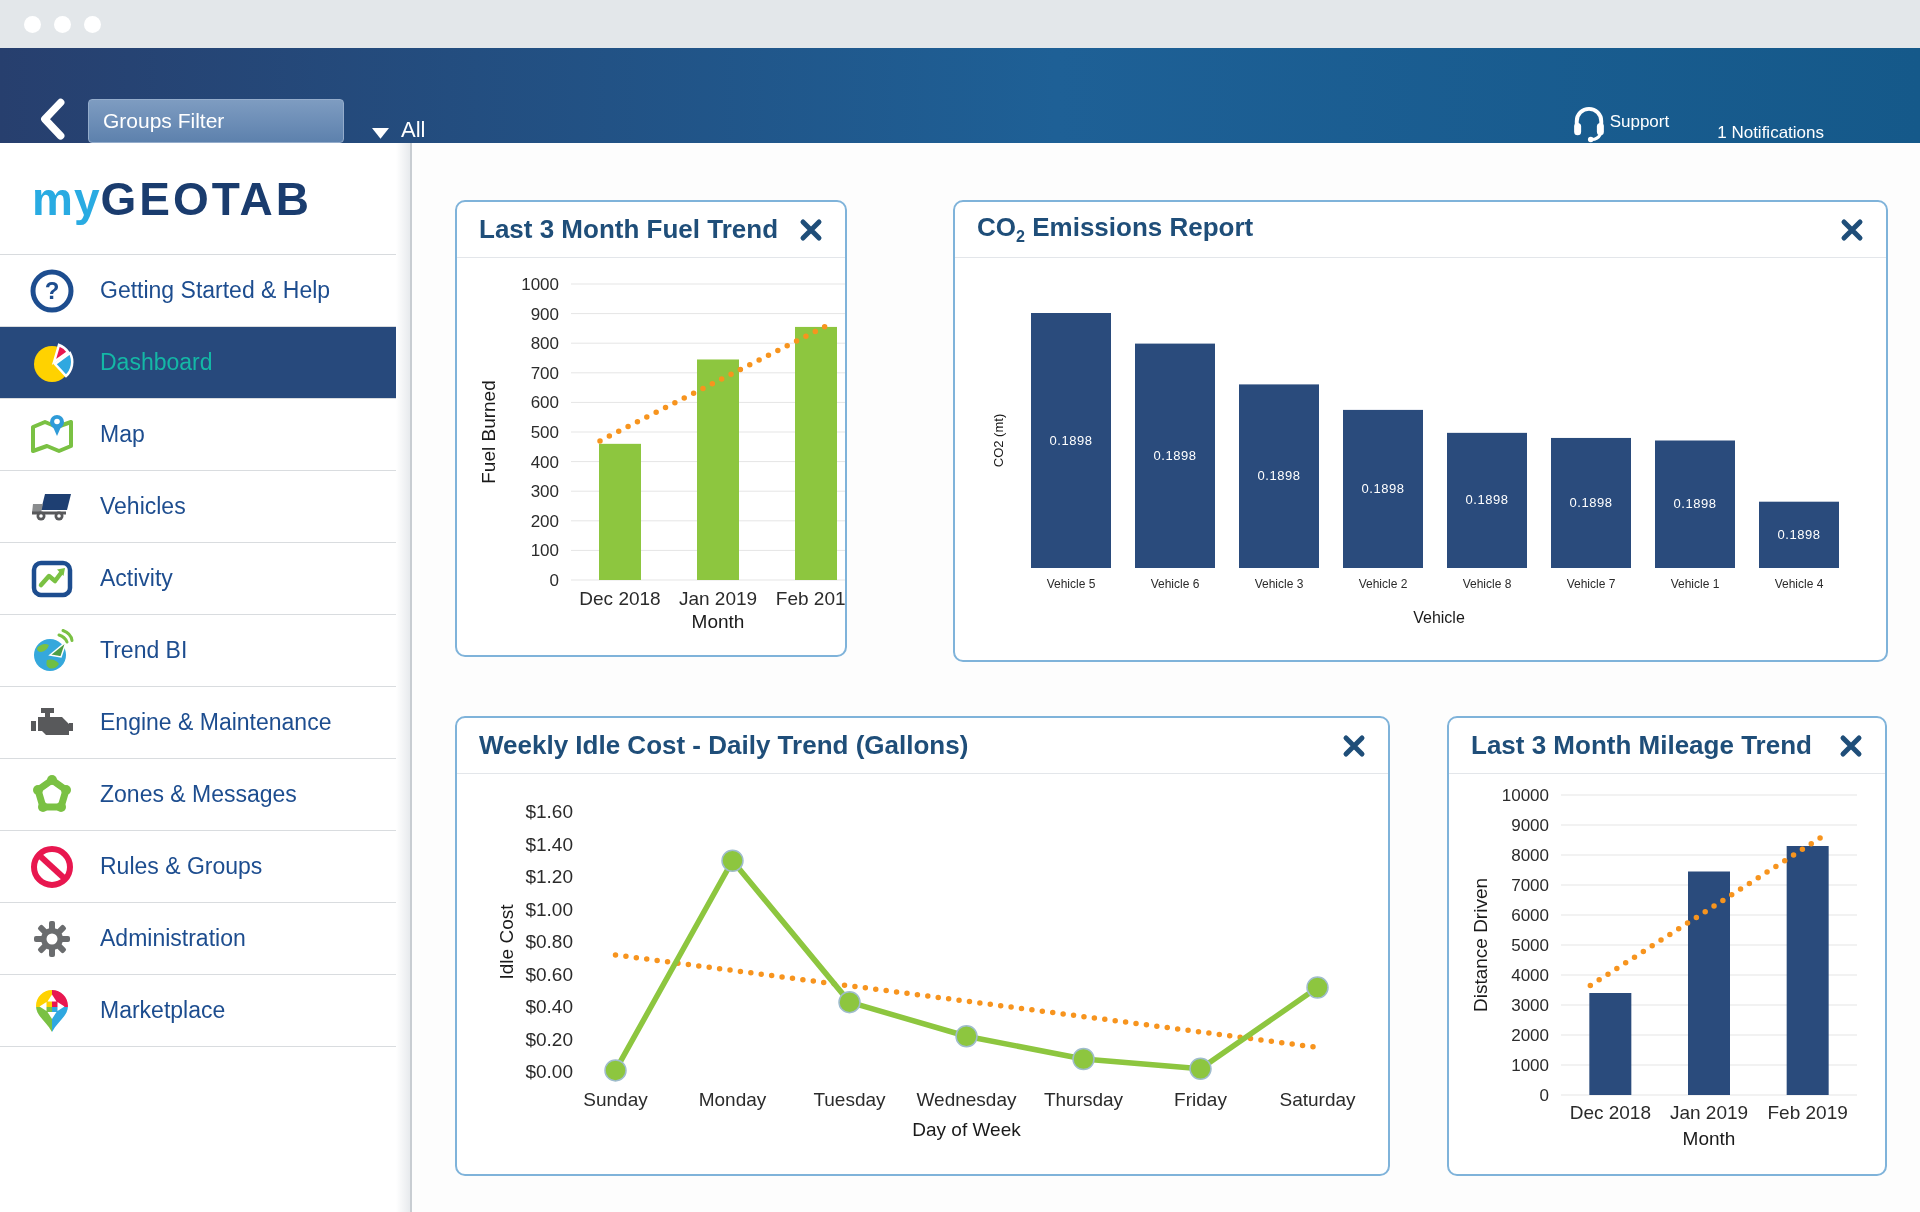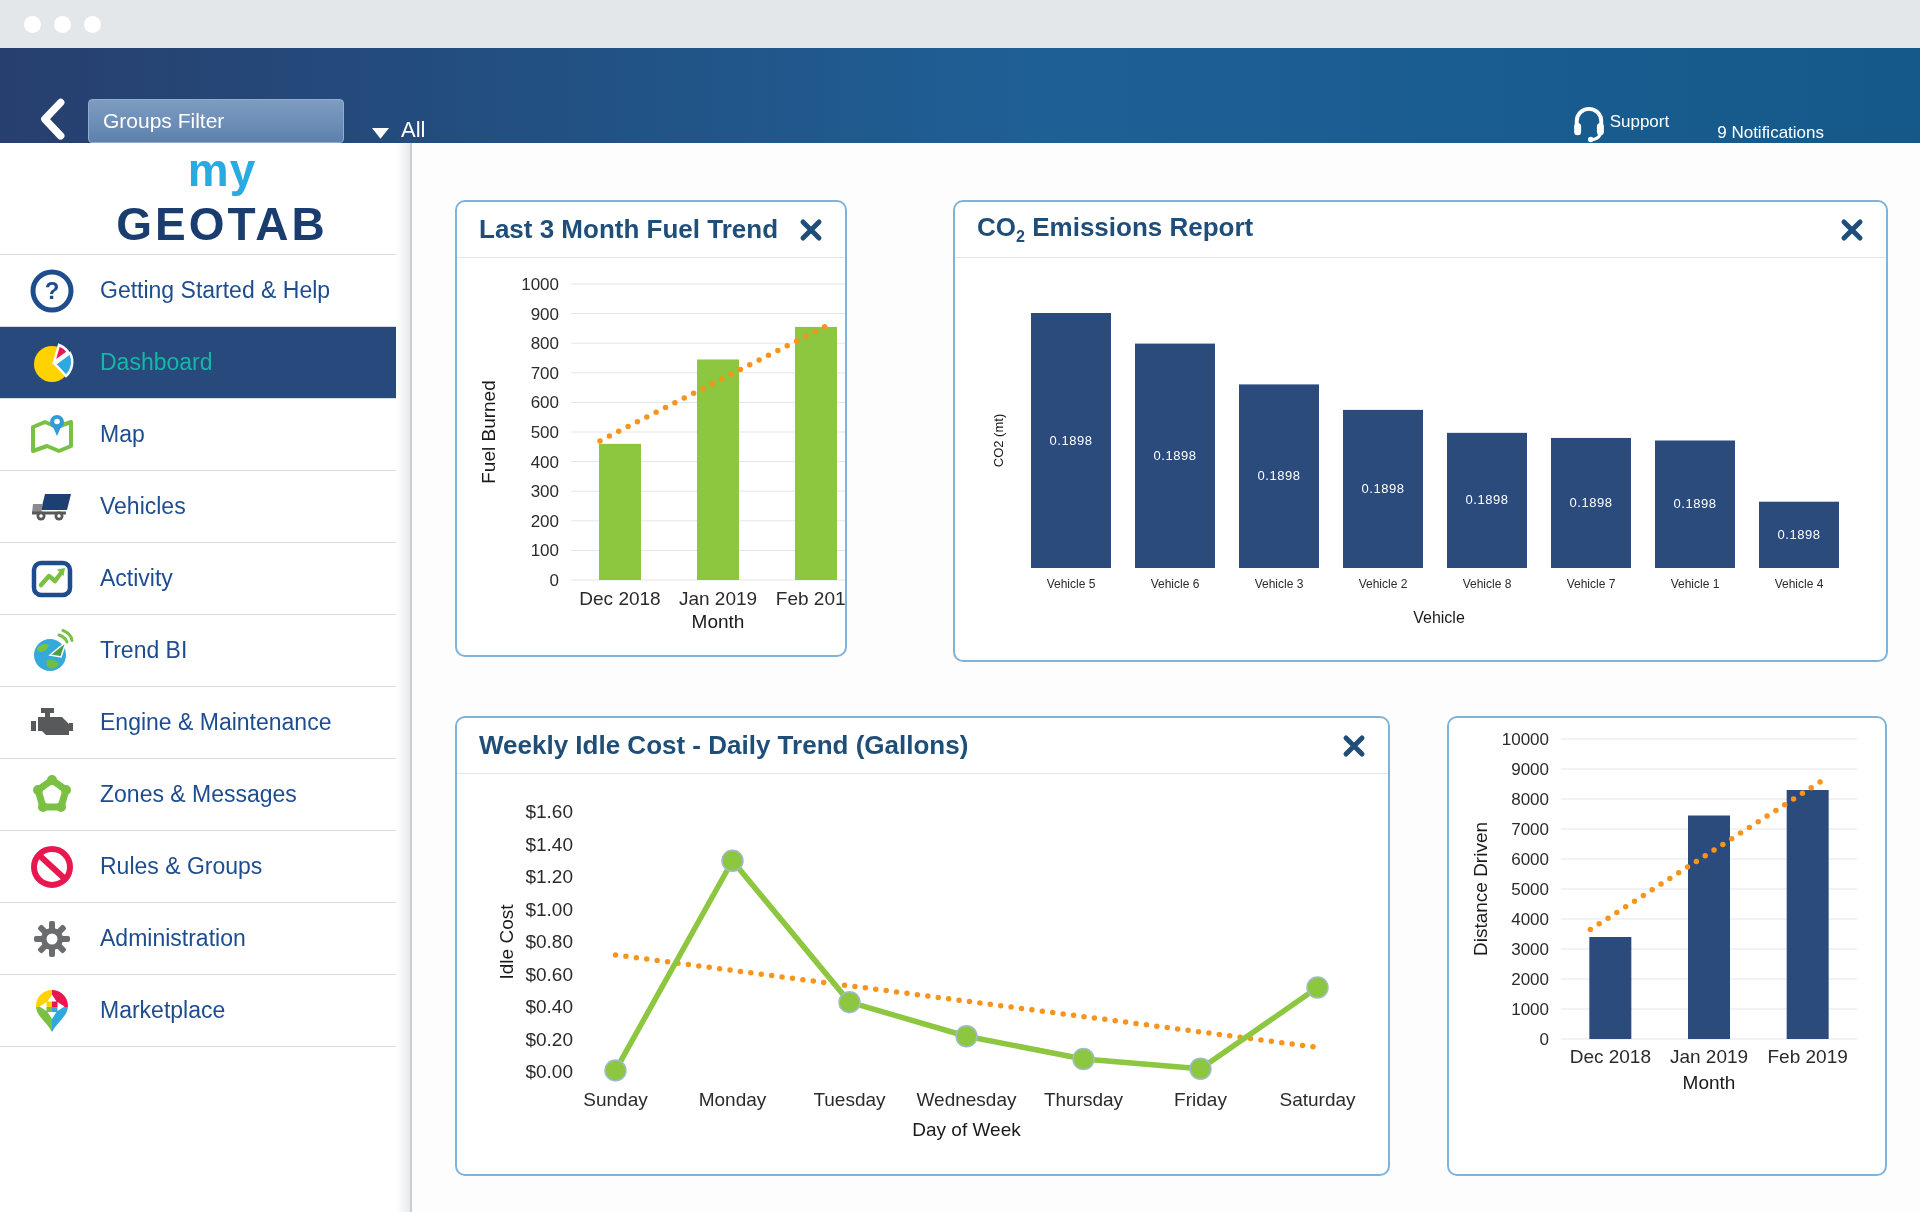--- a/index.html
+++ b/index.html
@@ -25,21 +25,21 @@
   .support-group { margin-right:48px; }
   .notif-group { margin-right:62px; }
   .hdr-icon { width:42px; height:42px; flex:none; }
 
   
   .main { display:flex; height:1069px; }
   .sidebar { width:412px; position:relative; background:#fff; flex:none; }
   .sidebar::after { content:""; position:absolute; top:0; bottom:0; right:0; width:14px;
     background:linear-gradient(90deg,#ffffff,#e7eaed); border-right:2px solid #c8cdd2; }
   .logo { height:112px; border-bottom:1px solid #d8dbde; display:flex; align-items:center;
-    padding-left:32px; font-size:46px; font-weight:bold; letter-spacing:1px;flex-direction:column; }
+    padding-left:32px; font-size:46px; font-weight:bold; letter-spacing:1px; }
   .logo-my { color:var(--logo-blue); }
   .logo-geotab { color:var(--logo-navy); letter-spacing:3px; }
   .nav-item { height:72px; display:flex; align-items:center; gap:24px; padding-left:28px;
     border-bottom:1px solid #d9dcdf; color:var(--nav-text); font-size:23px; cursor:pointer; }
   .nav-item.active { background:var(--active-nav-bg); color:#14b8a6; }
   .icon-wrap { width:48px; height:48px; flex:none; }
   .icon-wrap svg { width:48px; height:48px; display:block; }
 
   .content { flex:1; position:relative; background:#fdfdfd; }
 
@@ -90,21 +90,21 @@
       <path d="M10 28 v-5 a14 14 0 0 1 28 0 v5" fill="none" stroke="#fff" stroke-width="4.5" stroke-linecap="round"></path>
       <rect x="7" y="25" width="8" height="14" rx="4" fill="#fff"></rect>
       <rect x="33" y="25" width="8" height="14" rx="4" fill="#fff"></rect>
       <path d="M37 38 q-3 6 -10 6" fill="none" stroke="#fff" stroke-width="3.5" stroke-linecap="round"></path>
       <circle cx="26" cy="44" r="3.2" fill="#fff"></circle>
     </svg>
     <span>Support</span>
   </div>
 
   <div class="hdr-group notif-group">
-    <span>9 Notifications</span>
+    <span>1 Notifications</span>
   </div>
 
 </div>
 
 <div class="main">
   <aside class="sidebar">
     <div class="logo">
       <span class="logo-my">my</span>
         <span class="logo-geotab">GEOTAB</span>
     </div>
@@ -371,20 +371,28 @@
           <circle cx="275.5" cy="86.75" r="10.5" fill="#8DC63F" stroke="#9fbccd" stroke-width="1.5"></circle>
           <circle cx="392.5" cy="228.125" r="10.5" fill="#8DC63F" stroke="#9fbccd" stroke-width="1.5"></circle>
           <circle cx="509.5" cy="262.25" r="10.5" fill="#8DC63F" stroke="#9fbccd" stroke-width="1.5"></circle>
           <circle cx="626.5" cy="285" r="10.5" fill="#8DC63F" stroke="#9fbccd" stroke-width="1.5"></circle>
           <circle cx="743.5" cy="294.75" r="10.5" fill="#8DC63F" stroke="#9fbccd" stroke-width="1.5"></circle>
           <circle cx="860.5" cy="213.5" r="10.5" fill="#8DC63F" stroke="#9fbccd" stroke-width="1.5"></circle>
         </svg>
     </div>
 
     <div class="card" id="card-mileage">
+      <div class="card-head">
+        <h2 class="card-title">Last 3 Month Mileage Trend</h2>
+        <div class="close-btn">
+          <svg viewBox="0 0 24 24">
+            <path d="M4 4 L20 20 M20 4 L4 20" stroke="#1F4E79" stroke-width="5" stroke-linecap="round"></path>
+          </svg>
+        </div>
+      </div>
       <svg class="chart" viewBox="0 0 436 399" width="436" height="399">
           <line x1="112" y1="321" x2="408" y2="321" stroke="#e5e5e5" stroke-width="1"></line>
           <text x="100" y="327" text-anchor="end" font-size="17" fill="#2b2b2b">0</text>
           <line x1="112" y1="291" x2="408" y2="291" stroke="#e5e5e5" stroke-width="1"></line>
           <text x="100" y="297" text-anchor="end" font-size="17" fill="#2b2b2b">1000</text>
           <line x1="112" y1="261" x2="408" y2="261" stroke="#e5e5e5" stroke-width="1"></line>
           <text x="100" y="267" text-anchor="end" font-size="17" fill="#2b2b2b">2000</text>
           <line x1="112" y1="231" x2="408" y2="231" stroke="#e5e5e5" stroke-width="1"></line>
           <text x="100" y="237" text-anchor="end" font-size="17" fill="#2b2b2b">3000</text>
           <line x1="112" y1="201" x2="408" y2="201" stroke="#e5e5e5" stroke-width="1"></line>

